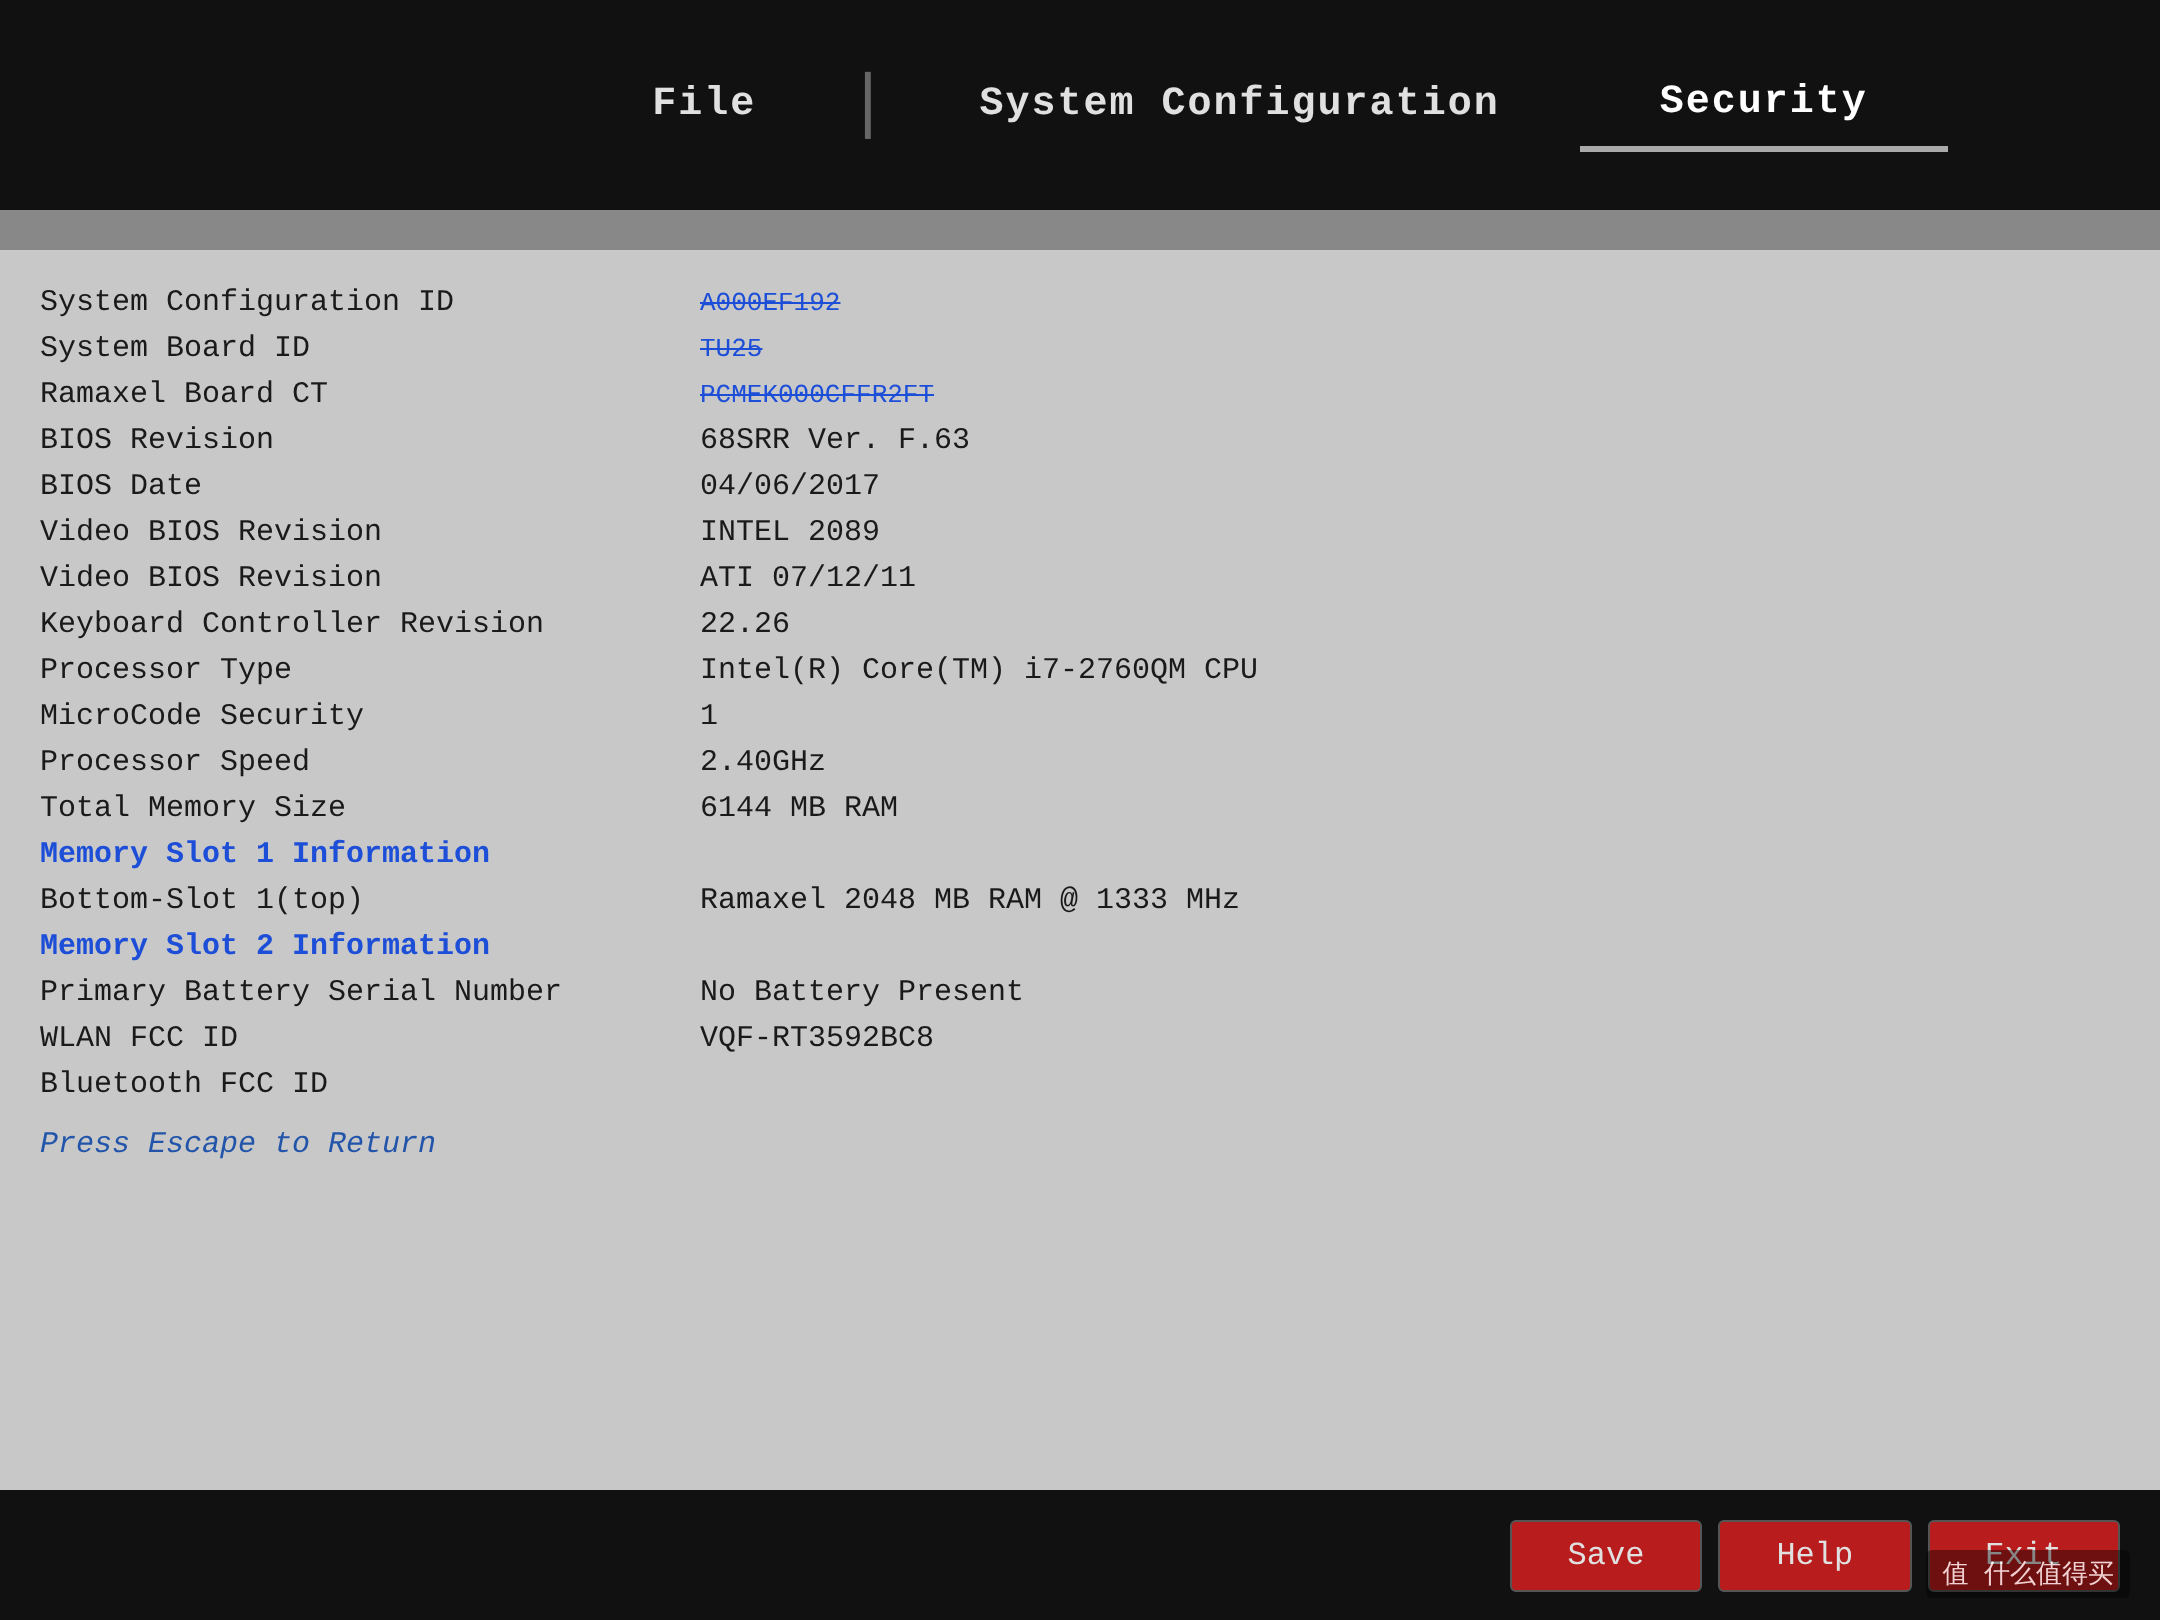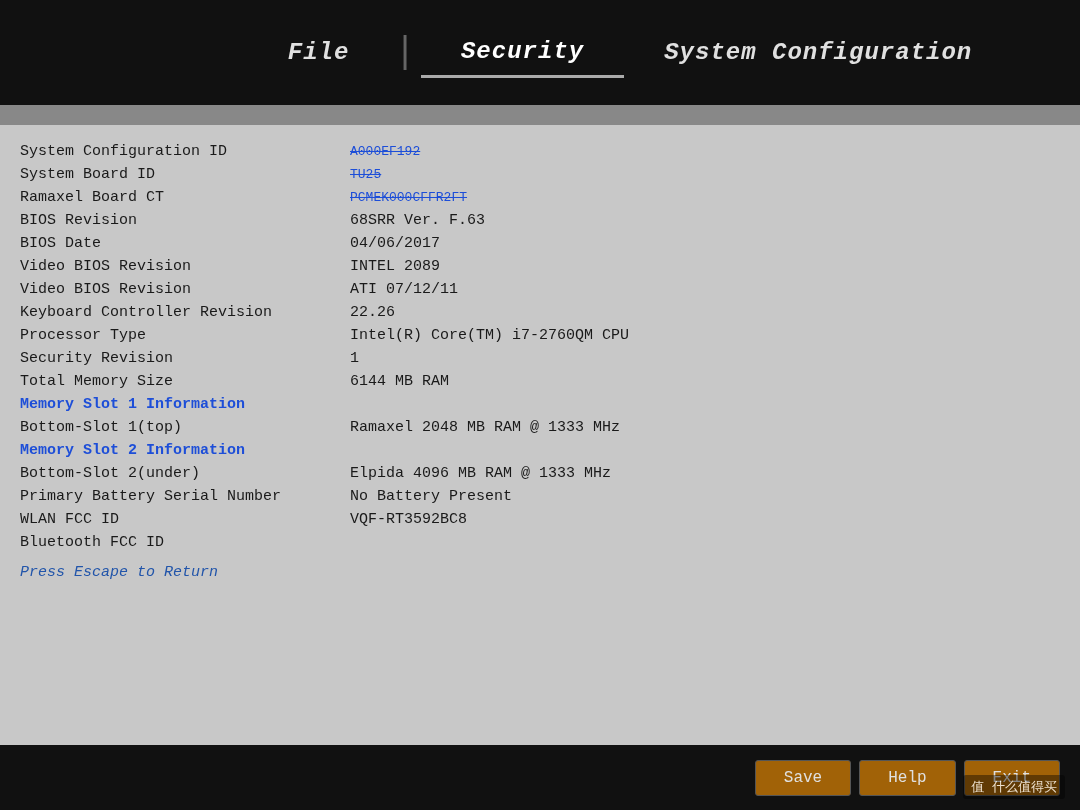--- a/index.html
+++ b/index.html
@@ -24,26 +24,25 @@
     }
 
     .nav-menu {
       display: flex;
       align-items: center;
       gap: 0;
     }
 
     .nav-item {
       color: #e0e0e0;
-      font-size: 24px;
+      font-size: 20px;
       font-weight: bold;
       padding: 10px 40px;
       cursor: pointer;
       letter-spacing: 1px;
-      font-style: italic;
     }
 
     .nav-item.active {
       color: #ffffff;
       border-bottom: 3px solid #aaa;
     }
 
     .nav-divider {
       color: #666;
       font-size: 36px;
@@ -102,21 +101,21 @@
       height: 65px;
       background: #111;
       display: flex;
       align-items: center;
       justify-content: flex-end;
       padding-right: 20px;
       gap: 8px;
     }
 
     .btn {
-      background: #a16207;
+      background: #b91c1c;
       color: #e0e0e0;
       border: 1px solid #555;
       padding: 8px 28px;
       font-size: 16px;
       cursor: pointer;
       border-radius: 3px;
       font-family: 'Courier New', monospace;
     }
 
     .watermark {
@@ -147,22 +146,22 @@
       font-size: 13px;
     }
   </style>
 </head>
 <body>
 
 <div class="top-bar">
   <nav class="nav-menu">
     <div class="nav-item">File</div>
     <span class="nav-divider">|</span>
+    <div class="nav-item">System Configuration</div>
     <div class="nav-item active">Security</div>
-    <div class="nav-item">System Configuration</div>
   </nav>
 </div>
 
 <div class="separator-band"></div>
 
 <div class="main-content">
   <div class="info-table">
 
     <div class="info-row">
       <span class="info-label">System Configuration ID</span>
@@ -209,24 +208,28 @@
       <span class="info-label">Keyboard Controller Revision</span>
       <span class="info-value">22.26</span>
     </div>
 
     <div class="info-row">
       <span class="info-label">Processor Type</span>
       <span class="info-value">Intel(R) Core(TM) i7-2760QM CPU</span>
     </div>
 
     <div class="info-row">
-      <span class="info-label">Security Revision</span>
+      <span class="info-label">MicroCode Security</span>
       <span class="info-value">1</span>
     </div>
 
+    <div class="info-row">
+      <span class="info-label">Processor Speed</span>
+      <span class="info-value">2.40GHz</span>
+    </div>
 
     <div class="info-row">
       <span class="info-label">Total Memory Size</span>
       <span class="info-value">6144 MB RAM</span>
     </div>
 
     <div class="info-row">
       <span class="info-label section-header">Memory Slot 1 Information</span>
       <span class="info-value"></span>
     </div>
@@ -234,24 +237,20 @@
     <div class="info-row">
       <span class="info-label">Bottom-Slot 1(top)</span>
       <span class="info-value">Ramaxel 2048 MB RAM @ 1333 MHz</span>
     </div>
 
     <div class="info-row">
       <span class="info-label section-header">Memory Slot 2 Information</span>
       <span class="info-value"></span>
     </div>
 
-    <div class="info-row">
-      <span class="info-label">Bottom-Slot 2(under)</span>
-      <span class="info-value">Elpida 4096 MB RAM @ 1333 MHz</span>
-    </div>
 
     <div class="info-row">
       <span class="info-label">Primary Battery Serial Number</span>
       <span class="info-value">No Battery Present</span>
     </div>
 
     <div class="info-row">
       <span class="info-label">WLAN FCC ID</span>
       <span class="info-value">VQF-RT3592BC8</span>
     </div>

